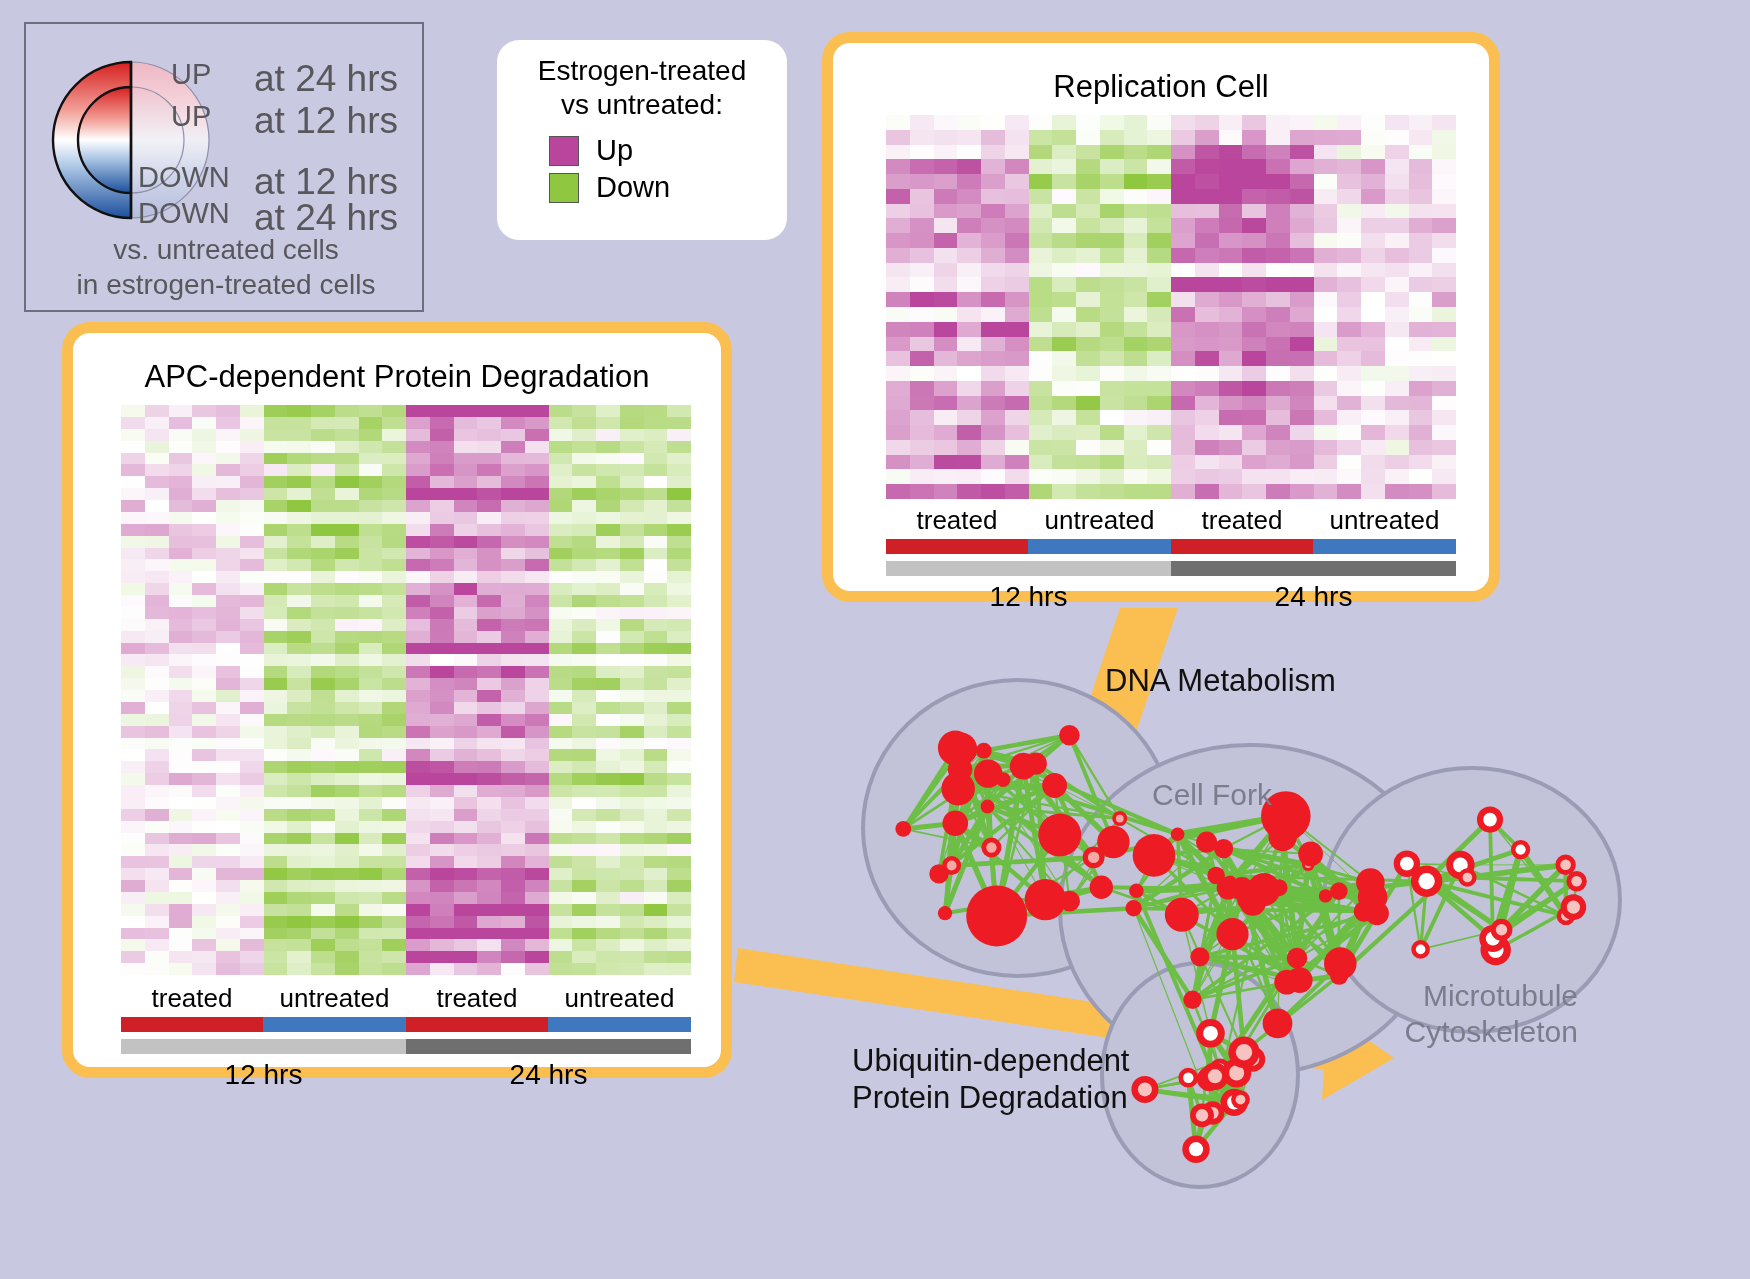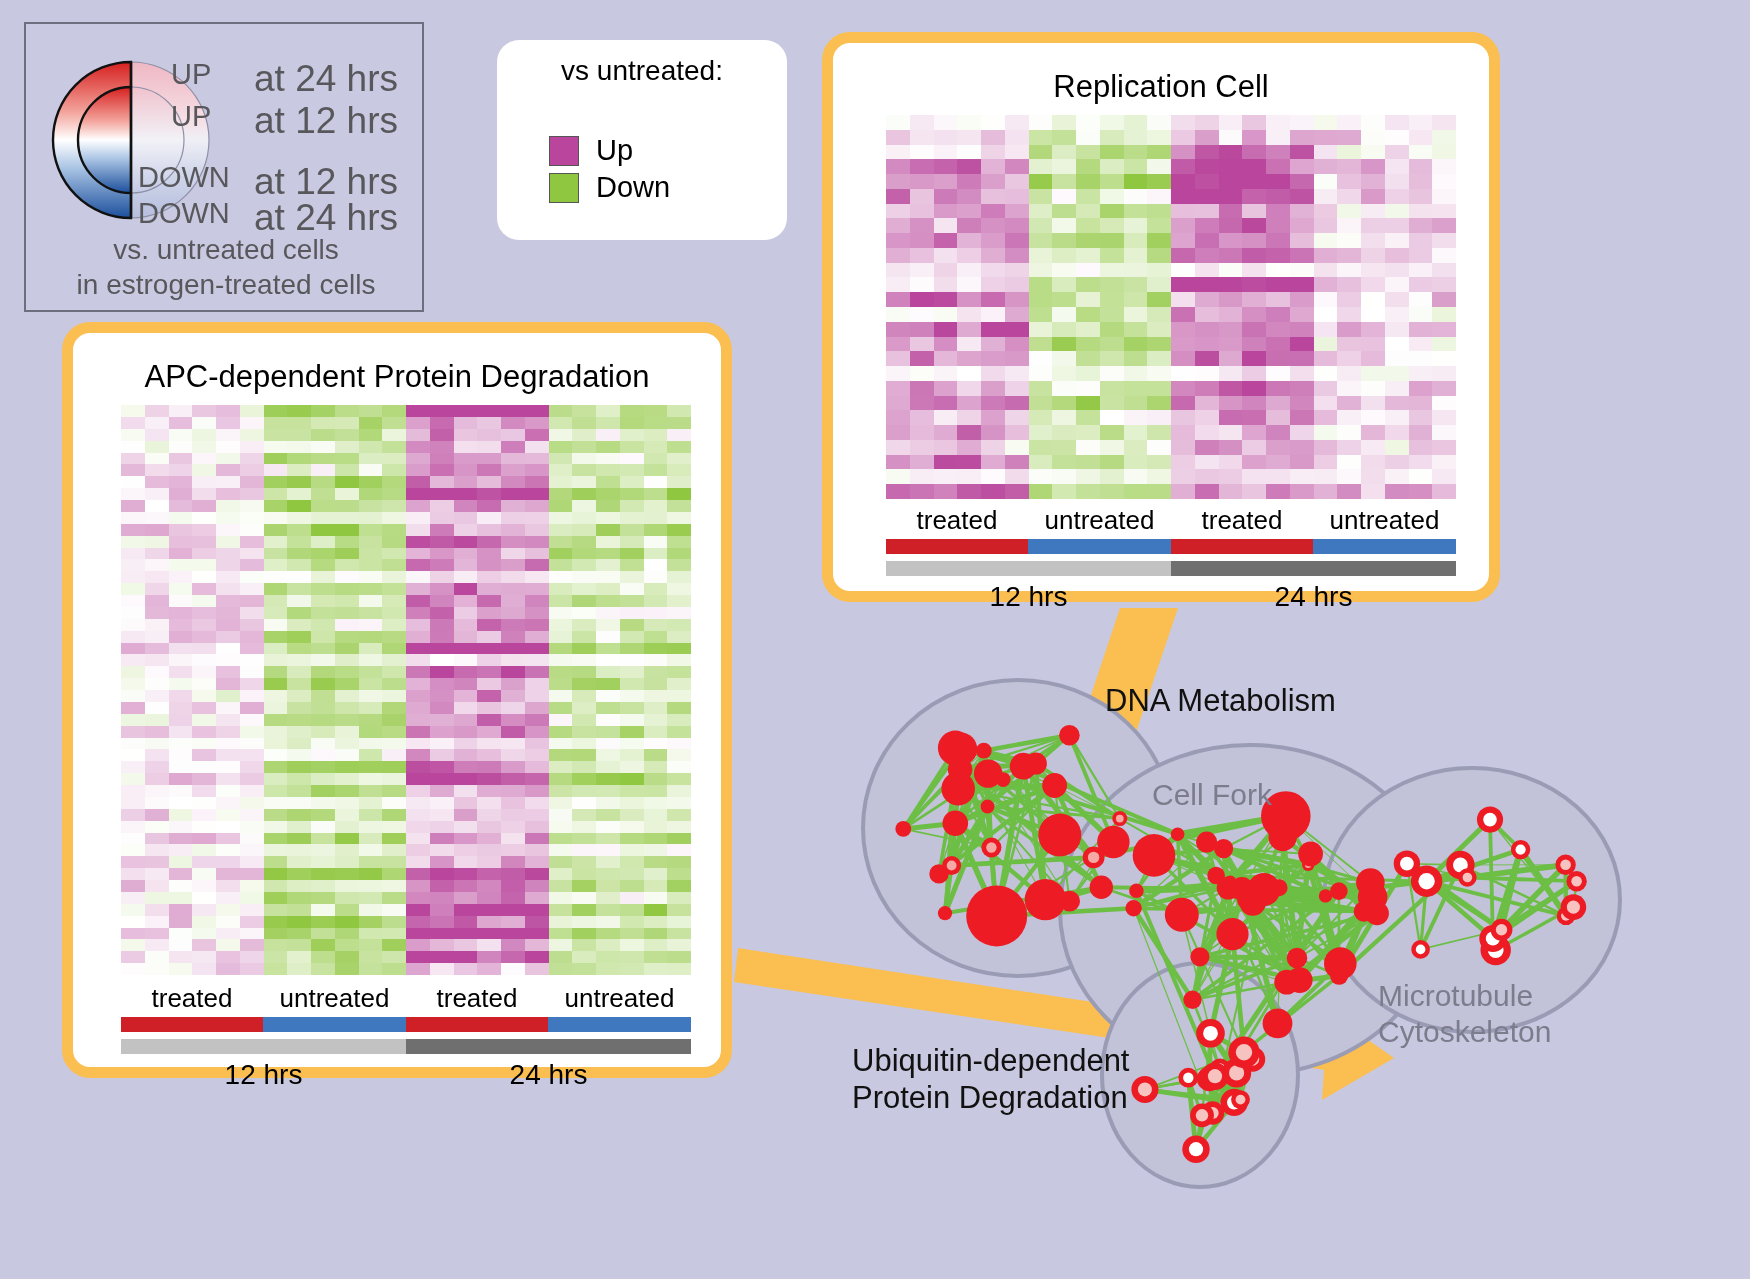--- a/index.html
+++ b/index.html
@@ -57,21 +57,21 @@
   .bar-blue{background:#3f78bf;}
   .bar-lgray{background:#c2c2c2;}
   .bar-dgray{background:#6f6f6f;}
   .time-lab{position:absolute;font-size:28px;color:#000;text-align:center;}
 
   
   .net{position:absolute;left:800px;top:620px;width:950px;height:659px;}
   .net-lab{position:absolute;white-space:pre-line;}
   .lab-dna{font-size:31px;color:#111;}
   .lab-cc{font-size:30px;color:#7c7c8c;}
-  .lab-mt{font-size:30px;color:#7c7c8c;text-align:left;line-height:1.2;}
+  .lab-mt{font-size:30px;color:#7c7c8c;text-align:right;line-height:1.2;}
   .lab-ub{font-size:31px;color:#111;line-height:1.2;}
 
   .arrow{position:absolute;}
 </style>
 </head>
 <body>
 
 <div class="stage">
 
   <div class="legend-box">
@@ -130,20 +130,21 @@
     <div class="lg-row" style="left:228px;top:173px;">at 24 hrs</div>
 
     <div class="lg-bottom">
       <div>vs. untreated cells</div>
       <div>in estrogen-treated cells</div>
     </div>
   </div>
 
   <div class="key-box">
     <div class="key-title">
+      <div>Estrogen-treated</div>
       <div>vs untreated:</div>
     </div>
     <div class="key-rows">
       <div class="key-row">
         <span class="key-sw" id="kswUp" style="background: rgb(185, 70, 156);"></span>
         <span class="key-lab">Up</span>
       </div>
       <div class="key-row">
         <span class="key-sw" id="kswDown" style="background: rgb(144, 199, 64);"></span>
         <span class="key-lab">Down</span>
@@ -2464,20 +2465,20 @@
         <circle cx="444.0" cy="432.3" r="8.2" fill="#f6c3c0"></circle>
         <circle cx="415.0" cy="456.2" r="13.7" fill="#ed1c24"></circle>
         <circle cx="415.0" cy="456.2" r="7.1" fill="#f6c3c0"></circle>
         <circle cx="388.3" cy="457.7" r="9.9" fill="#ed1c24"></circle>
         <circle cx="388.3" cy="457.7" r="5.2" fill="#ffffff"></circle>
         <circle cx="402.0" cy="495.3" r="11.9" fill="#ed1c24"></circle>
         <circle cx="402.0" cy="495.3" r="6.2" fill="#f6c3c0"></circle>
       </g>
   </svg>
 
-  <div class="net-lab lab-dna" style="left:1105px;top:663px;margin-top:20px;">DNA Metabolism</div>
+  <div class="net-lab lab-dna" style="left:1105px;top:663px;">DNA Metabolism</div>
   <div class="net-lab lab-cc" style="left:1152px;top:778px;">Cell Fork</div>
   <div class="net-lab lab-mt" style="left:1378px;top:978px;width:200px;">Microtubule
 Cytoskeleton</div>
   <div class="net-lab lab-ub" style="left:852px;top:1042px;">Ubiquitin-dependent
 Protein Degradation</div>
 
 </div>
 
 </body></html>

